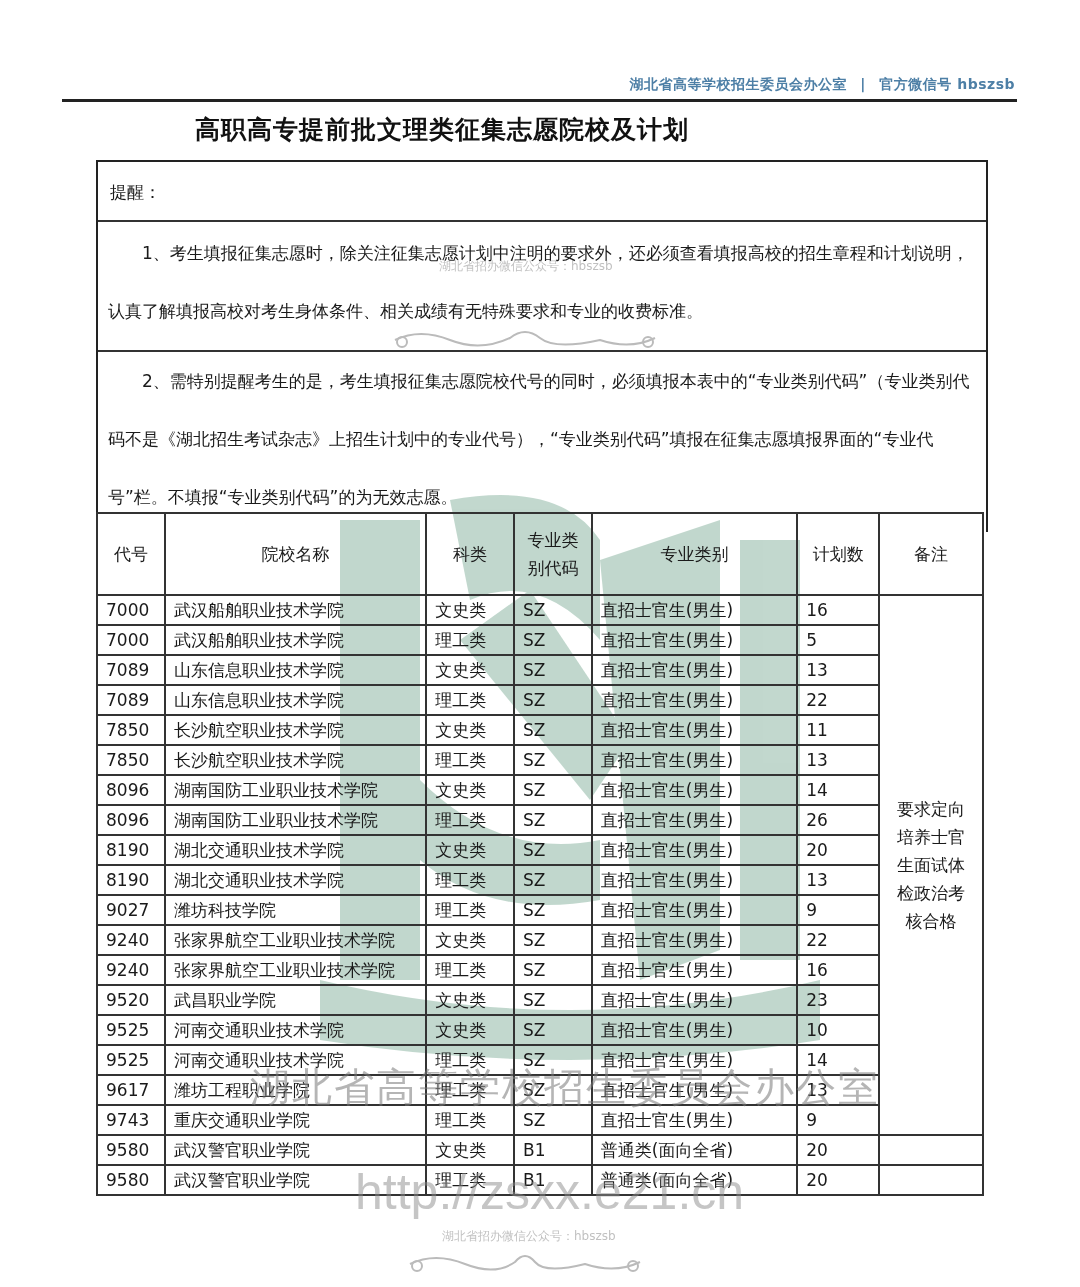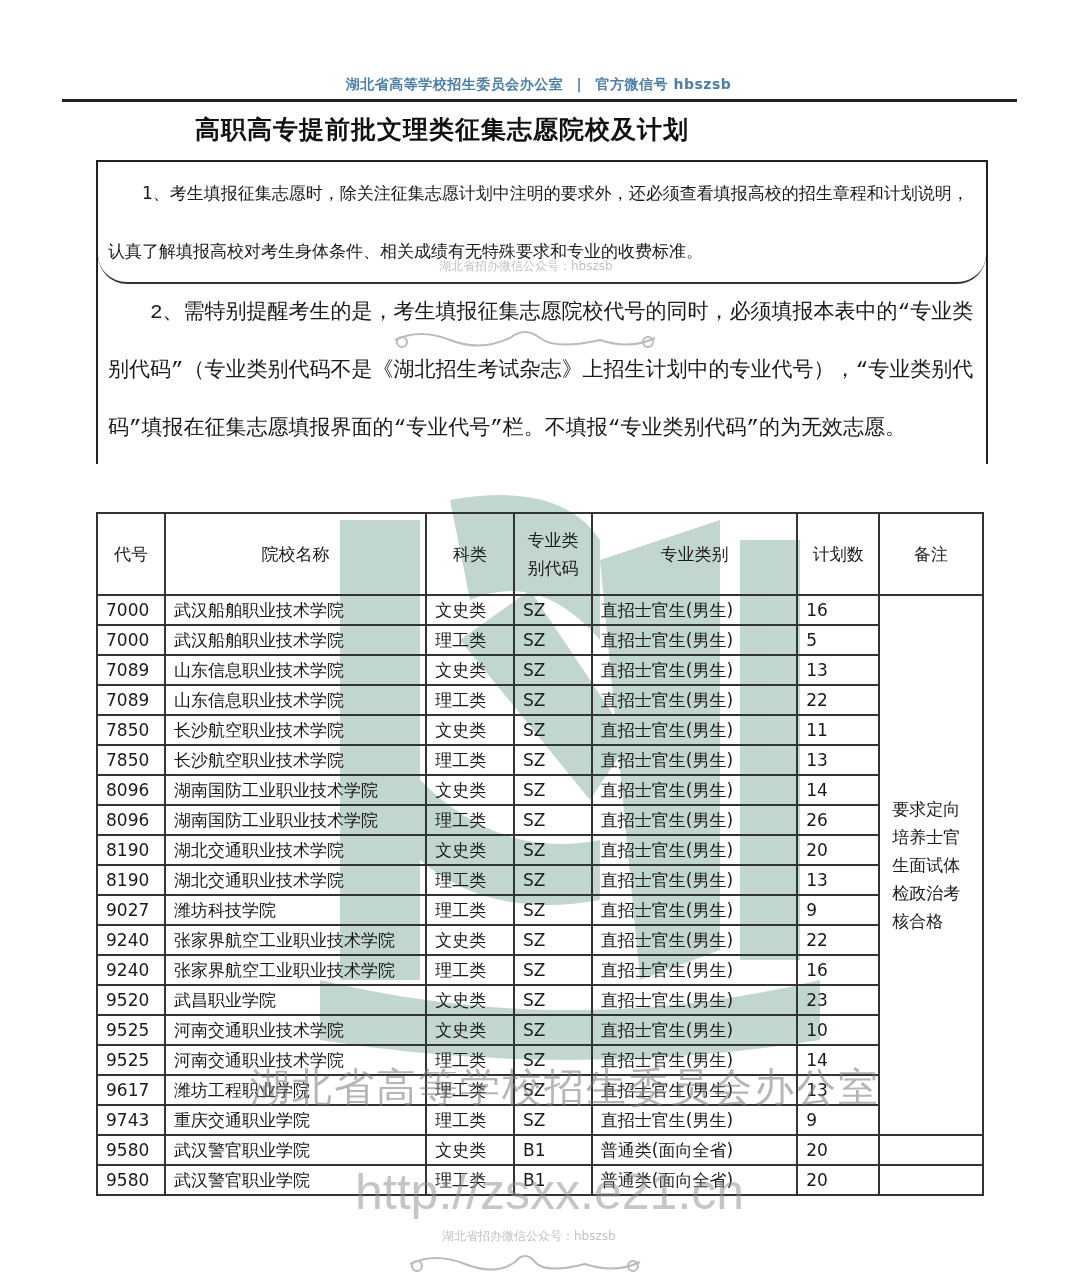--- a/index.html
+++ b/index.html
@@ -3,21 +3,21 @@
 <meta charset="utf-8">
 <style>
   html, body { margin: 0; padding: 0; background: #ffffff; }
   body {
     width: 1080px; height: 1287px; position: relative; overflow: hidden;
     font-family: "DejaVu Sans", "Liberation Sans", sans-serif; color: #1a1a1a;
   }
   .header-line {
     position: absolute; left: 62px; top: 76px;
     color: #4d7fa6; font-size: 14px; font-weight: bold; letter-spacing: 0.5px;
-    width: 953px; text-align: center;
+    width: 953px; text-align: right;
   }
   .header-rule {
     position: absolute; left: 62px; top: 99px; width: 955px; height: 3px; background: #222;
   }
   .title {
     position: absolute; left: 0; top: 113px; width: 884px; text-align: center;
     font-size: 25px; font-weight: bold; letter-spacing: 1px; color: #111;
   }
   .watermark-logo {
     position: absolute; left: 300px; top: 480px; width: 540px; height: 580px;
@@ -35,33 +35,33 @@
   .flourish { position: absolute; pointer-events: none; z-index: 3; }
   .fl1 { left: 390px; top: 326px; }
   .fl2 { left: 405px; top: 1250px; }
 
   .doc-box {
     position: absolute; left: 96px; top: 160px; width: 888px;
     border: 2px solid #222; border-bottom: none; background: transparent; z-index: 2;
   }
   .notice-head { height: 58px; border-bottom: 2px solid #333; font-size: 17px; padding-left: 12px; line-height: 60px; }
   .notice-1 { border-bottom: 2px solid #333; font-size: 17px; padding: 0 10px; }
-  .notice-2 { font-size: 21px; padding: 0 10px; font-family: Liberation Mono, monospace; }
+  .notice-2 { font-size: 17px; padding: 0 10px; }
   .notice-1 p, .notice-2 p { margin: 0; line-height: 58px; text-indent: 2em; }
-  .notice-1 { padding-top: 2px; padding-bottom: 2px; border-radius: 29px; }
+  .notice-1 { padding-top: 2px; padding-bottom: 10px; }
   .notice-2 { padding-top: 0px; padding-bottom: 6px; }
 
   table.plan {
     position: absolute; left: 96px; top: 512px; width: 888px; z-index: 2;
     border-collapse: collapse; font-size: 17px; background: transparent; padding-left: 28px;
   }
   table.plan th, table.plan td { border: 2px solid #333; padding: 0 8px; }
   table.plan th { font-weight: normal; height: 80px; text-align: center; line-height: 28px; }
   table.plan td { height: 28px; line-height: 28px; text-align: left; }
-  table.plan td.remark { text-align: left; vertical-align: middle; line-height: 28px; padding: 0 12px; }
+  table.plan td.remark { text-align: center; vertical-align: middle; line-height: 28px; padding: 0 12px; }
   col.c-code { width: 68px; }
   col.c-name { width: 262px; }
   col.c-cat { width: 88px; }
   col.c-mcode { width: 78px; }
   col.c-major { width: 206px; }
   col.c-count { width: 82px; }
   col.c-remark { width: 104px; }
 </style>
 </head>
 <body>
@@ -81,20 +81,21 @@
     <path d="M150 20 Q260 0 300 60 L300 160 Q240 90 170 120 Z"></path>
     <path d="M160 160 L230 110 L330 260 L290 320 Z"></path>
     <path d="M300 80 L420 40 L420 470 L340 500 Z"></path>
     <path d="M20 500 Q270 560 520 500 L520 560 Q270 600 20 560 Z"></path>
     <path d="M120 300 Q200 380 300 360 L300 420 Q190 440 120 380 Z"></path>
     <path d="M440 60 L500 60 L500 480 L440 480 Z"></path>
   </g>
 </svg>
 
 <div class="doc-box">
+  <div class="notice-head">提醒：</div>
   <div class="notice-1">
     <p>1、考生填报征集志愿时，除关注征集志愿计划中注明的要求外，还必须查看填报高校的招生章程和计划说明，认真了解填报高校对考生身体条件、相关成绩有无特殊要求和专业的收费标准。</p>
   </div>
   <div class="notice-2">
     <p>2、需特别提醒考生的是，考生填报征集志愿院校代号的同时，必须填报本表中的“专业类别代码”（专业类别代码不是《湖北招生考试杂志》上招生计划中的专业代号），“专业类别代码”填报在征集志愿填报界面的“专业代号”栏。不填报“专业类别代码”的为无效志愿。</p>
   </div>
 </div>
 
 <table class="plan">
   <colgroup>

